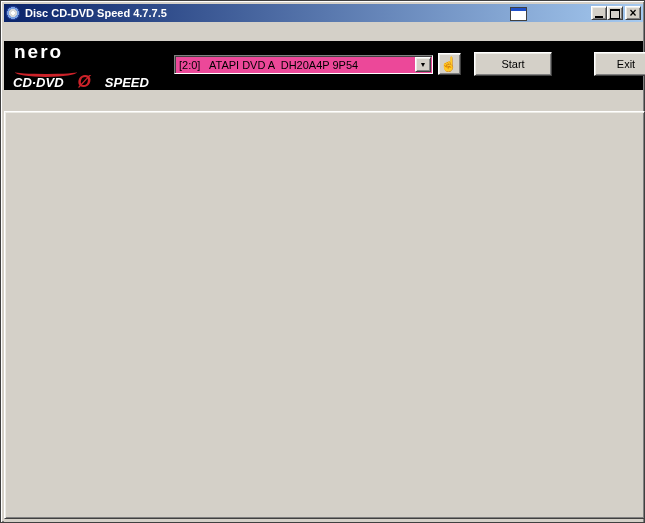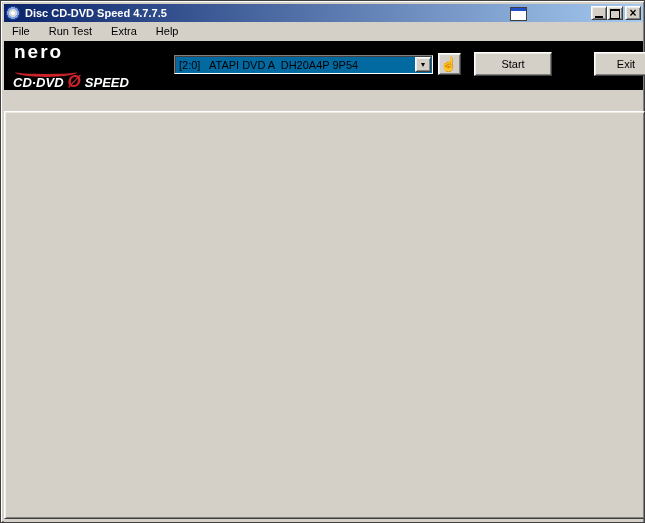--- a/index.html
+++ b/index.html
@@ -2,21 +2,21 @@
 <html><head>
 <meta charset="utf-8">
 <style>
   html,body{margin:0;padding:0;width:645px;height:523px;overflow:hidden;
     font-family:"Liberation Sans",sans-serif;font-size:11px;background:#d4d0c8;}
   .window{position:relative;width:645px;height:523px;box-sizing:border-box;background:#d4d0c8;
     border:1px solid #404040;box-shadow:inset 1px 1px 0 #fff,inset -1px -1px 0 #808080;}
   .abs{position:absolute;}
   .btn{position:absolute;background:#d4d0c8;border:1px solid;border-color:#fff #404040 #404040 #fff;
     box-shadow:inset 1px 1px 0 #ecebe5,inset -1px -1px 0 #808080;text-align:center;cursor:default;box-sizing:border-box;}
-  .sunken{position:absolute;background:#0369a1;border:1px solid;border-color:#808080 #fff #fff #808080;
+  .sunken{position:absolute;background:#ec4899;border:1px solid;border-color:#808080 #fff #fff #808080;
     box-shadow:inset 1px 1px 0 #404040;box-sizing:border-box;}
   .groupbox{position:absolute;border:1px solid #808080;box-shadow:1px 1px 0 #fff,inset 1px 1px 0 #fff;box-sizing:border-box;}
   .gb-caption{position:absolute;top:-8px;left:6px;background:#d4d0c8;padding:0 3px;line-height:13px;white-space:nowrap;}
   .titlebar{position:absolute;left:3px;top:3px;width:639px;height:18px;
     background:linear-gradient(90deg,#0a246a,#a6caf0);color:#fff;font-weight:bold;}
   .tbtn{position:absolute;top:2px;width:16px;height:14px;padding:0;}
   .menubar{position:absolute;left:3px;top:21px;width:639px;height:19px;background:#d4d0c8;}
   .menuitem{display:inline-block;padding:3px 8px 0 8px;height:16px;}
   .header{position:absolute;left:3px;top:40px;width:639px;height:49px;background:#000;}
   .tabstrip{position:absolute;left:7px;top:89px;height:21px;display:flex;align-items:flex-end;z-index:5;}
@@ -37,21 +37,21 @@
   .cb-row{display:flex;align-items:center;gap:6px;height:16px;}
   .cb-box{display:inline-block;width:11px;height:11px;background:#fff;border:1px solid;
     border-color:#808080 #fff #fff #808080;box-shadow:inset 1px 1px 0 #404040;
     font-size:10px;line-height:10px;text-align:center;color:#000;box-sizing:content-box;}
   .cb-row.disabled .cb-box{background:#d4d0c8;color:#808080;}
   .cb-row.disabled .cb-label{color:#808080;}
   .nero-word{position:absolute;left:10px;top:0;color:#fff;font-weight:bold;font-size:19px;letter-spacing:2px;}
   .swoosh{position:absolute;left:11px;top:24px;width:62px;height:9px;border-bottom:3px solid #cc2229;
     border-radius:0 0 90% 90% / 0 0 9px 9px;}
   .logo2{position:absolute;left:9px;top:31px;color:#fff;font-style:italic;font-weight:bold;font-size:13px;
-    display:flex;align-items:center;gap:4px;}
+    display:flex;align-items:center;gap:14px;}
   .logo-o{color:#cc2229;font-size:17px;}
   .statusbar{position:absolute;left:3px;top:516px;width:639px;height:4px;border-top:1px solid #fff;background:#d4d0c8;}
   input.field{font-family:"Liberation Sans",sans-serif;font-size:11px;padding:1px 3px;outline:none;}
   .mini-min{width:8px;height:2px;background:#000;margin:9px auto 0 auto;}
   .mini-max{width:8px;height:7px;border:1px solid #000;border-top:2px solid #000;margin:2px auto 0 auto;}
   .winicon{position:absolute;width:15px;height:12px;background:#fff;border:1px solid #404040;top:3px;}
   .winicon .bar{height:3px;background:#2050c8;}
 </style>
 </head>
 <body>
@@ -67,26 +67,20 @@
       </div>
     <div class="btn tbtn" style="right:36px;">
         <div class="mini-min"></div>
       </div>
     <div class="btn tbtn" style="right:20px;">
         <div class="mini-max"></div>
       </div>
     <div class="btn tbtn" style="right:2px;font-weight:bold;font-size:12px;line-height:12px;color:#000;">×</div>
   </div>
 
-  <div class="menubar">
-    <span class="menuitem">File</span>
-    <span class="menuitem">Run Test</span>
-    <span class="menuitem">Extra</span>
-    <span class="menuitem">Help</span>
-  </div>
 
   <div class="header">
     <div>
       <div class="nero-word">nero</div>
       <div class="swoosh"></div>
       <div class="logo2">
         <span>CD·DVD</span>
         <span class="logo-o">Ø</span>
         <span>SPEED</span>
       </div>

